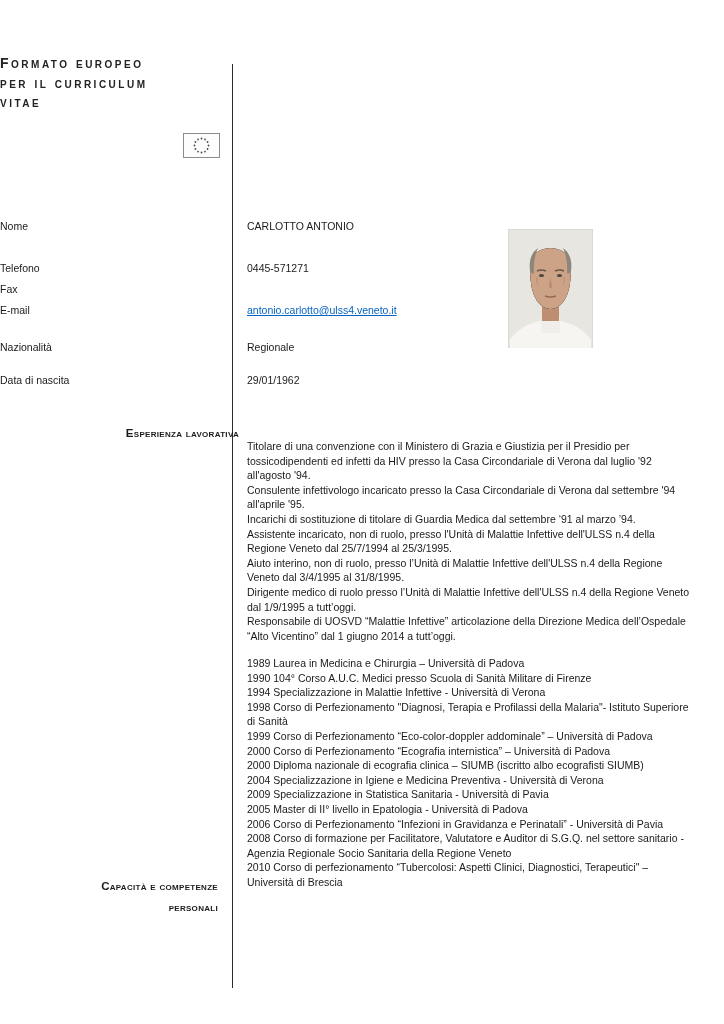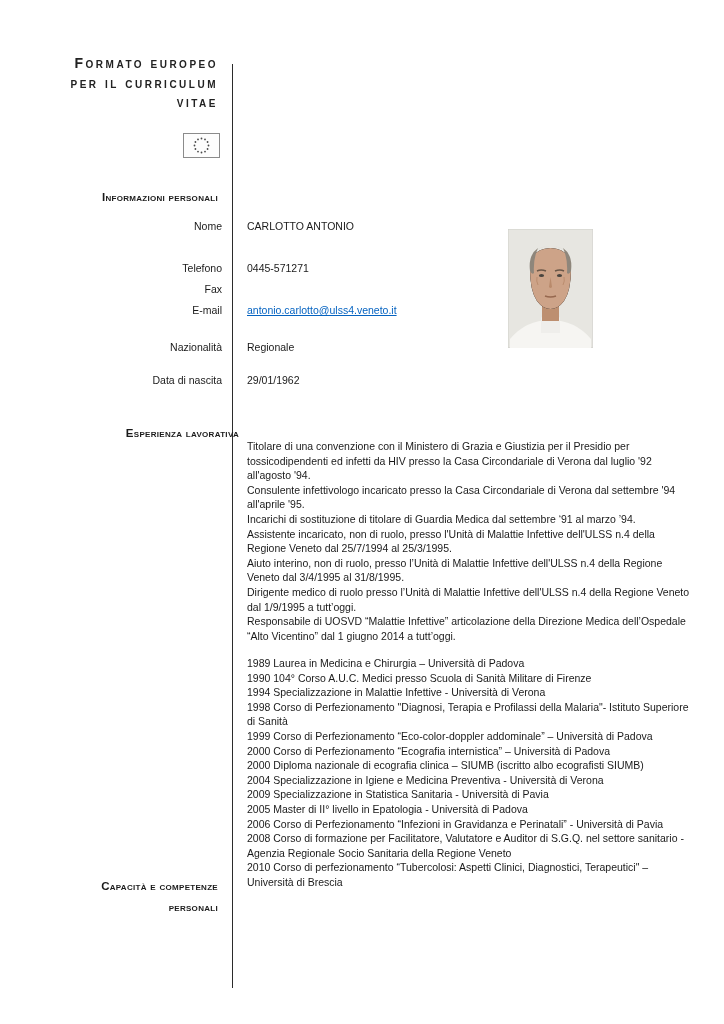--- a/index.html
+++ b/index.html
@@ -5,36 +5,36 @@
   html,body { margin:0; padding:0; background:#ffffff; }
   .page {
     position:relative; width:724px; height:1024px; background:#ffffff;
     font-family:"Liberation Sans", sans-serif; color:#1a1a1a; overflow:hidden;
   }
   .divider {
     position:absolute; left:232px; top:64px; width:1px; height:924px;
     background:#2b2b2b;
   }
   .cv-title {
-    position:absolute; left:0; top:54px; width:218px; text-align:right;
+    position:absolute; left:0; top:54px; width:218px; text-align:left;
     font-size:14px; font-weight:bold; font-variant:small-caps;
     letter-spacing:2.5px; line-height:19.5px; white-space:pre-line; color:#222;
   }
   .eu-flag { position:absolute; left:183px; top:133px; width:37px; height:25px; }
   .section-heading {
     position:absolute; left:0; width:218px; text-align:right;
     font-size:11.5px; font-weight:bold; font-variant:small-caps;
     letter-spacing:0.3px; line-height:20.5px; white-space:pre-line; color:#1a1a1a;
   }
   .h-personal { top:187px; }
   .h-exp      { top:423px;padding-left:21px; }
   .h-edu      { top:643px; }
   .h-skills   { top:876px; }
   .info-row { position:absolute; left:0; width:724px; height:15px; font-size:10.5px; }
-  .info-label { position:absolute; left:0; top:0; width:222px; text-align:right; }
+  .info-label { position:absolute; left:0; top:0; width:222px; }
   .info-value { position:absolute; left:247px; top:0; white-space:pre;text-align:right; }
   .r0 { top:220px; } .r1 { top:241px; } .r2 { top:262px; } .r3 { top:283px; }
   .r4 { top:304px; } .r5 { top:341px; } .r6 { top:374px; }
   a.email { color:#0563c1; }
   .para {
     position:absolute; left:247px; font-size:10.5px; line-height:14.6px;
     white-space:pre; color:#1a1a1a;
   }
   .p-exp { top:439px; }
   .p-edu { top:656px; }
@@ -64,21 +64,20 @@
         <circle cx="18.5" cy="19.5" r="0.9"></circle>
           <circle cx="15" cy="18.56" r="0.9"></circle>
         <circle cx="12.44" cy="16" r="0.9"></circle>
           <circle cx="11.5" cy="12.5" r="0.9"></circle>
         <circle cx="12.44" cy="9" r="0.9"></circle>
           <circle cx="15" cy="6.44" r="0.9"></circle>
       </g>
     </svg>
   </div>
 
-  <div class="section-heading h-personal">Informazioni personali</div>
 
   <div class="info-row r0">
     <div class="info-label">Nome</div>
     <div class="info-value">CARLOTTO ANTONIO</div>
   </div>
   <div class="info-row r2">
     <div class="info-label">Telefono</div>
     <div class="info-value">0445-571271</div>
   </div>
   <div class="info-row r3">

